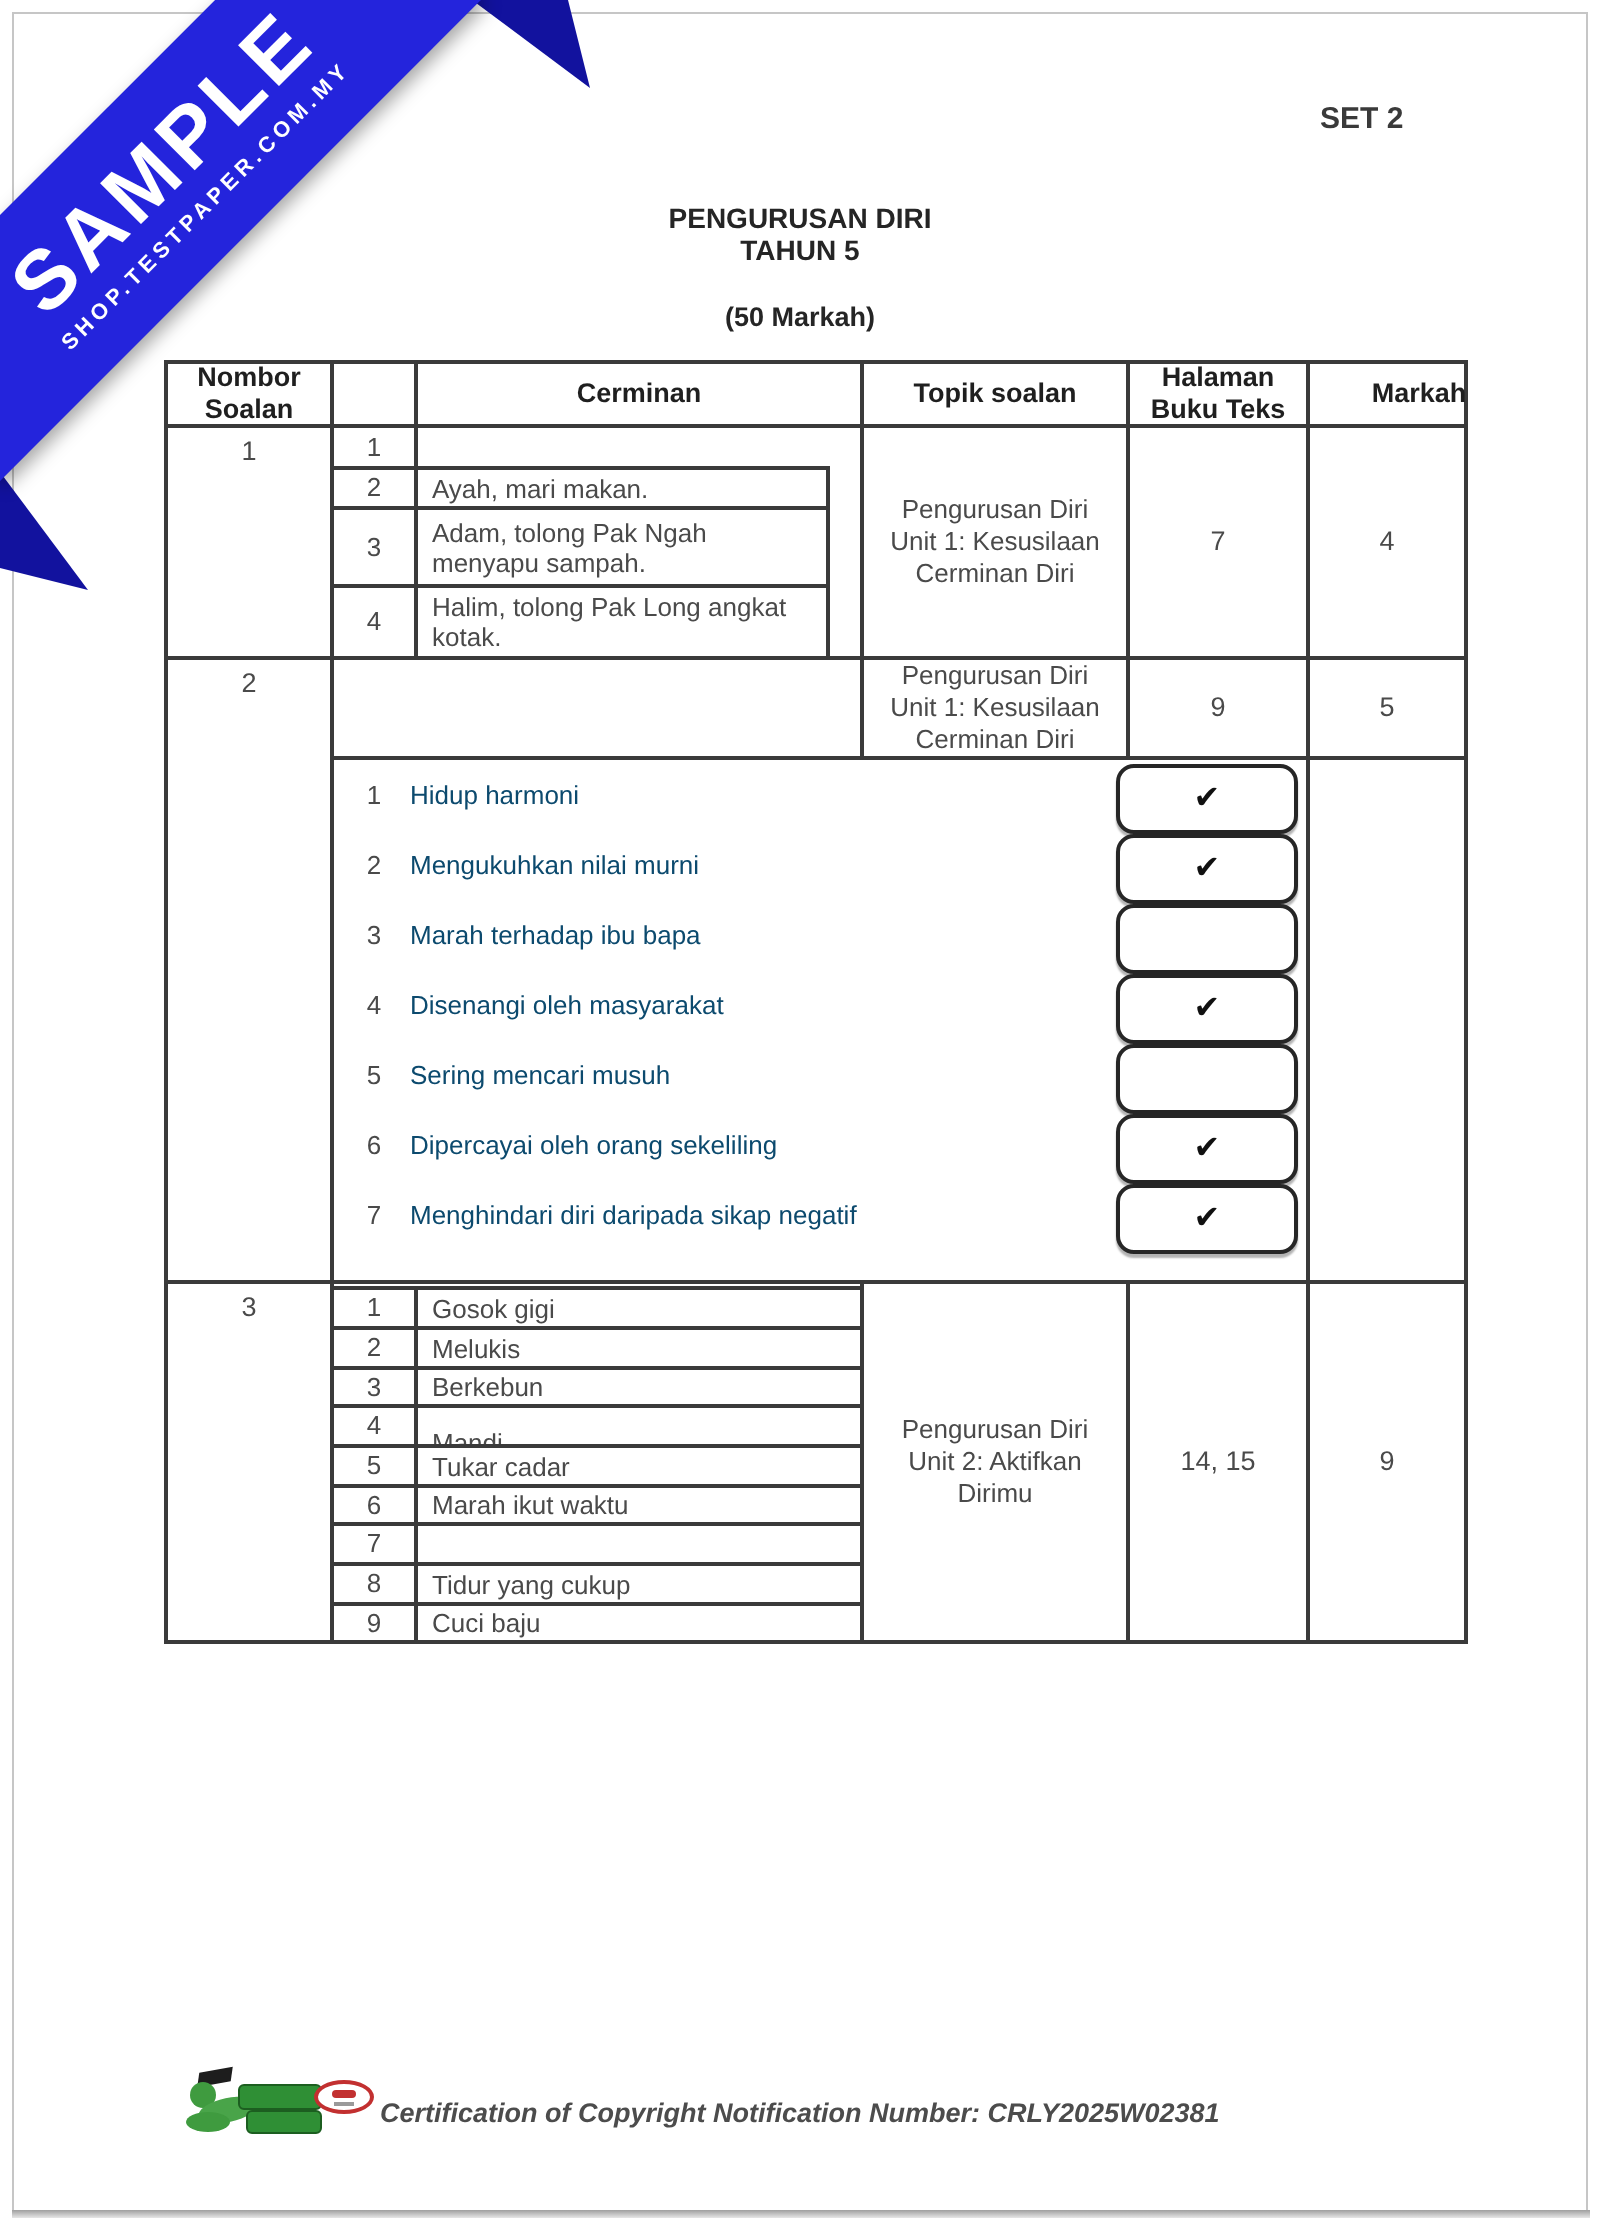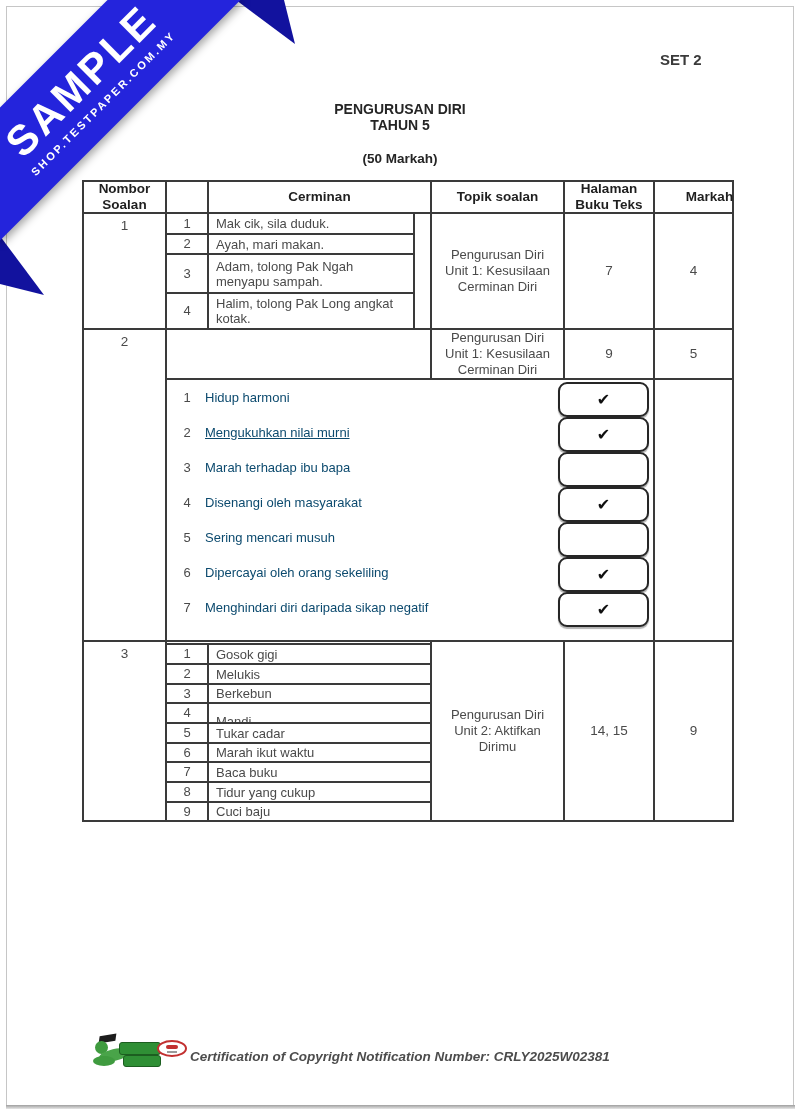--- a/index.html
+++ b/index.html
@@ -89,21 +89,20 @@
   <div class="cell head" style="left:207px;top:180px;width:225px;height:34px;">Cerminan</div>
   <div class="cell head" style="left:430px;top:180px;width:135px;height:34px;">Topik soalan</div>
   <div class="cell head" style="left:563px;top:180px;width:92px;height:34px;">Halaman Buku Teks</div>
   <div class="cell head" style="left:653px;top:180px;width:81px;height:34px;padding-left:32px;">Markah</div>
 
   <div class="cell qnum" style="left:82px;top:212px;width:85px;height:118px;">
       <span class="num-val">1</span>
     </div>
 
   <div class="cell" style="left:165px;top:212px;width:44px;height:23px;">1</div>
-  <div class="cell ans" style="left:207px;top:212px;width:208px;height:23px;">Mak cik, sila duduk.</div>
   <div class="cell" style="left:165px;top:233px;width:44px;height:22px;">2</div>
   <div class="cell ans" style="left:207px;top:233px;width:208px;height:22px;">Ayah, mari makan.</div>
   <div class="cell" style="left:165px;top:253px;width:44px;height:41px;">3</div>
   <div class="cell ans" style="left:207px;top:253px;width:208px;height:41px;">Adam, tolong Pak Ngah menyapu sampah.</div>
   <div class="cell" style="left:165px;top:292px;width:44px;height:38px;">4</div>
   <div class="cell ans" style="left:207px;top:292px;width:208px;height:38px;">Halim, tolong Pak Long angkat kotak.</div>
 
   <div class="cell topic" style="left:430px;top:212px;width:135px;height:118px;">
     <div>Pengurusan Diri</div>
     <div>Unit 1: Kesusilaan</div>
@@ -125,21 +124,21 @@
   <div class="cell num-val" style="left:653px;top:328px;width:81px;height:52px;">5</div>
 
   <div class="cell" style="left:165px;top:378px;width:490px;height:264px;display:block;">
     <span class="chk-item-num" style="left:12px;top:10px;">1</span>
     <span class="chk-item-text" style="left:38px;top:10px;">Hidup harmoni</span>
     <span class="chk-box" style="left:391px;top:2px;">
         <span>✔</span>
       </span>
 
     <span class="chk-item-num" style="left:12px;top:45px;">2</span>
-    <span class="chk-item-text" style="left:38px;top:45px;text-decoration:underline;">Mengukuhkan nilai murni</span>
+    <span class="chk-item-text" style="left:38px;top:45px;">Mengukuhkan nilai murni</span>
     <span class="chk-box" style="left:391px;top:37px;">
         <span>✔</span>
       </span>
 
     <span class="chk-item-num" style="left:12px;top:80px;">3</span>
     <span class="chk-item-text" style="left:38px;top:80px;">Marah terhadap ibu bapa</span>
     <span class="chk-box" style="left:391px;top:72px;">
         <span></span>
       </span>
 
@@ -179,21 +178,20 @@
   <div class="cell ans" style="left:207px;top:663px;width:245px;height:22px;">Melukis</div>
   <div class="cell" style="left:165px;top:683px;width:44px;height:21px;">3</div>
   <div class="cell ans" style="left:207px;top:683px;width:253px;height:21px;">Berkebun</div>
   <div class="cell" style="left:165px;top:702px;width:44px;height:22px;">4</div>
   <div class="cell ans" style="left:207px;top:702px;width:225px;height:38px;text-align:right;">Mandi</div>
   <div class="cell" style="left:165px;top:722px;width:44px;height:22px;">5</div>
   <div class="cell ans" style="left:207px;top:722px;width:225px;height:22px;">Tukar cadar</div>
   <div class="cell" style="left:165px;top:742px;width:44px;height:21px;">6</div>
   <div class="cell ans" style="left:207px;top:742px;width:225px;height:21px;">Marah ikut waktu</div>
   <div class="cell" style="left:165px;top:761px;width:44px;height:22px;">7</div>
-  <div class="cell ans" style="left:207px;top:761px;width:225px;height:22px;">Baca buku</div>
   <div class="cell" style="left:165px;top:781px;width:44px;height:22px;">8</div>
   <div class="cell ans" style="left:207px;top:781px;width:225px;height:22px;">Tidur yang cukup</div>
   <div class="cell" style="left:165px;top:801px;width:44px;height:21px;">9</div>
   <div class="cell ans" style="left:207px;top:801px;width:225px;height:21px;">Cuci baju</div>
 
   <div class="cell topic" style="left:430px;top:640px;width:135px;height:182px;">
     <div>Pengurusan Diri</div>
     <div>Unit 2: Aktifkan</div>
     <div>Dirimu</div>
   </div>

